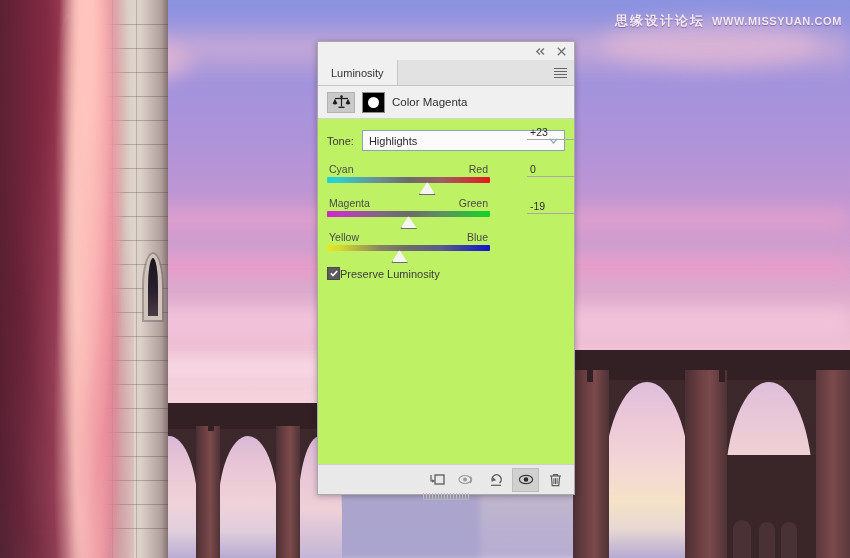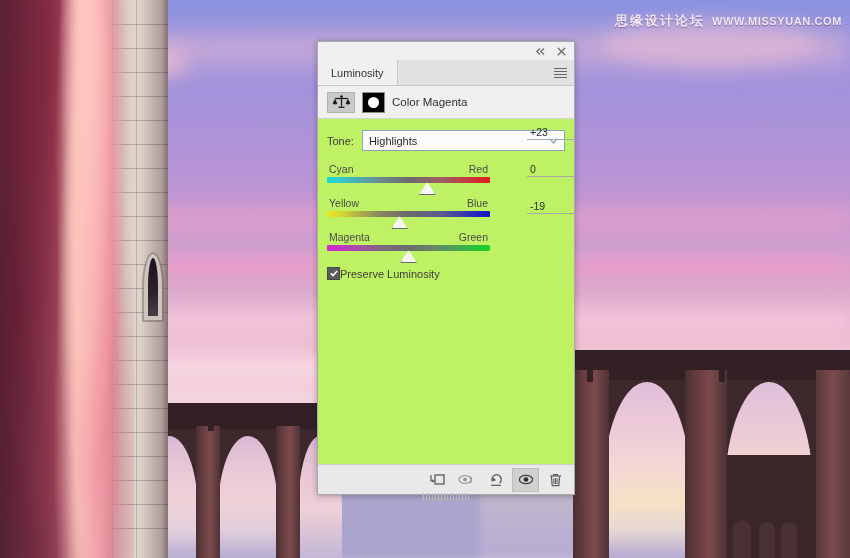--- a/index.html
+++ b/index.html
@@ -385,35 +385,35 @@
           <span>Cyan</span>
           <span>Red</span>
         </div>
         <div class="track t-cr">
           <div class="knob" style="left:61.5%;"></div>
         </div>
       </div>
 
       <div class="slider-group" style="width:163px;margin-top:14px;">
         <div class="sl-labels">
+          <span>Magenta</span>
+          <span>Green</span>
+        </div>
+        <div class="track t-mg">
+          <div class="knob" style="left:50%;"></div>
+        </div>
+      </div>
+
+      <div class="slider-group" style="width:163px;margin-top:14px;">
+        <div class="sl-labels">
           <span>Yellow</span>
           <span>Blue</span>
         </div>
         <div class="track t-yb">
           <div class="knob" style="left:44.5%;"></div>
-        </div>
-      </div>
-
-      <div class="slider-group" style="width:163px;margin-top:14px;">
-        <div class="sl-labels">
-          <span>Magenta</span>
-          <span>Green</span>
-        </div>
-        <div class="track t-mg">
-          <div class="knob" style="left:50%;"></div>
         </div>
       </div>
 
       <div class="valbox vb1">+23</div>
       <div class="valbox vb2">0</div>
       <div class="valbox vb3">-19</div>
 
       <div class="checkrow">
         <span class="cbox">
           <svg width="8" height="7" viewBox="0 0 8 7">

